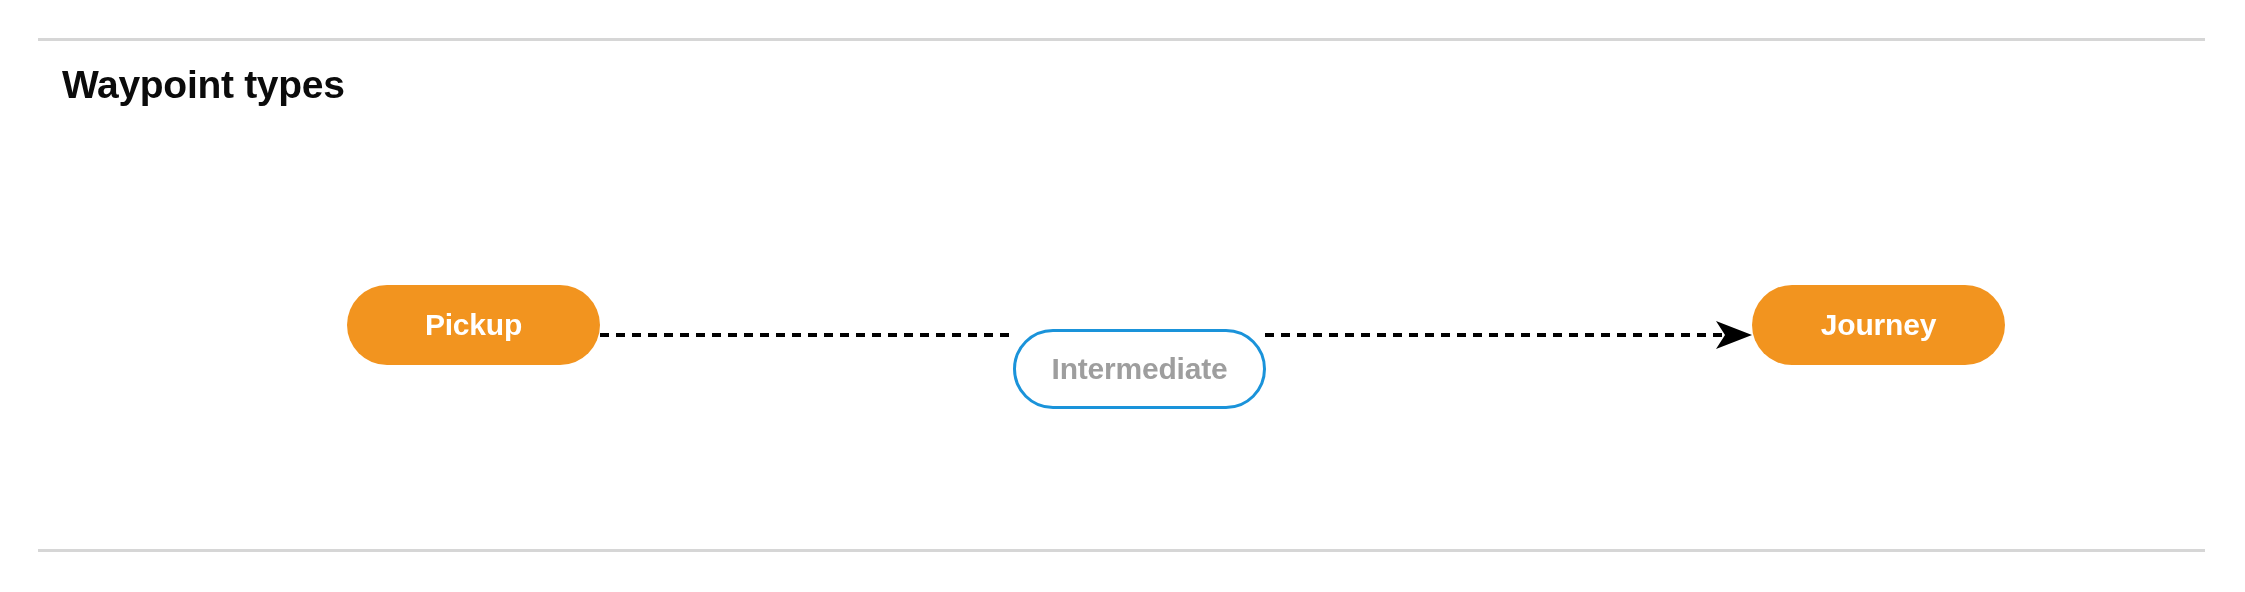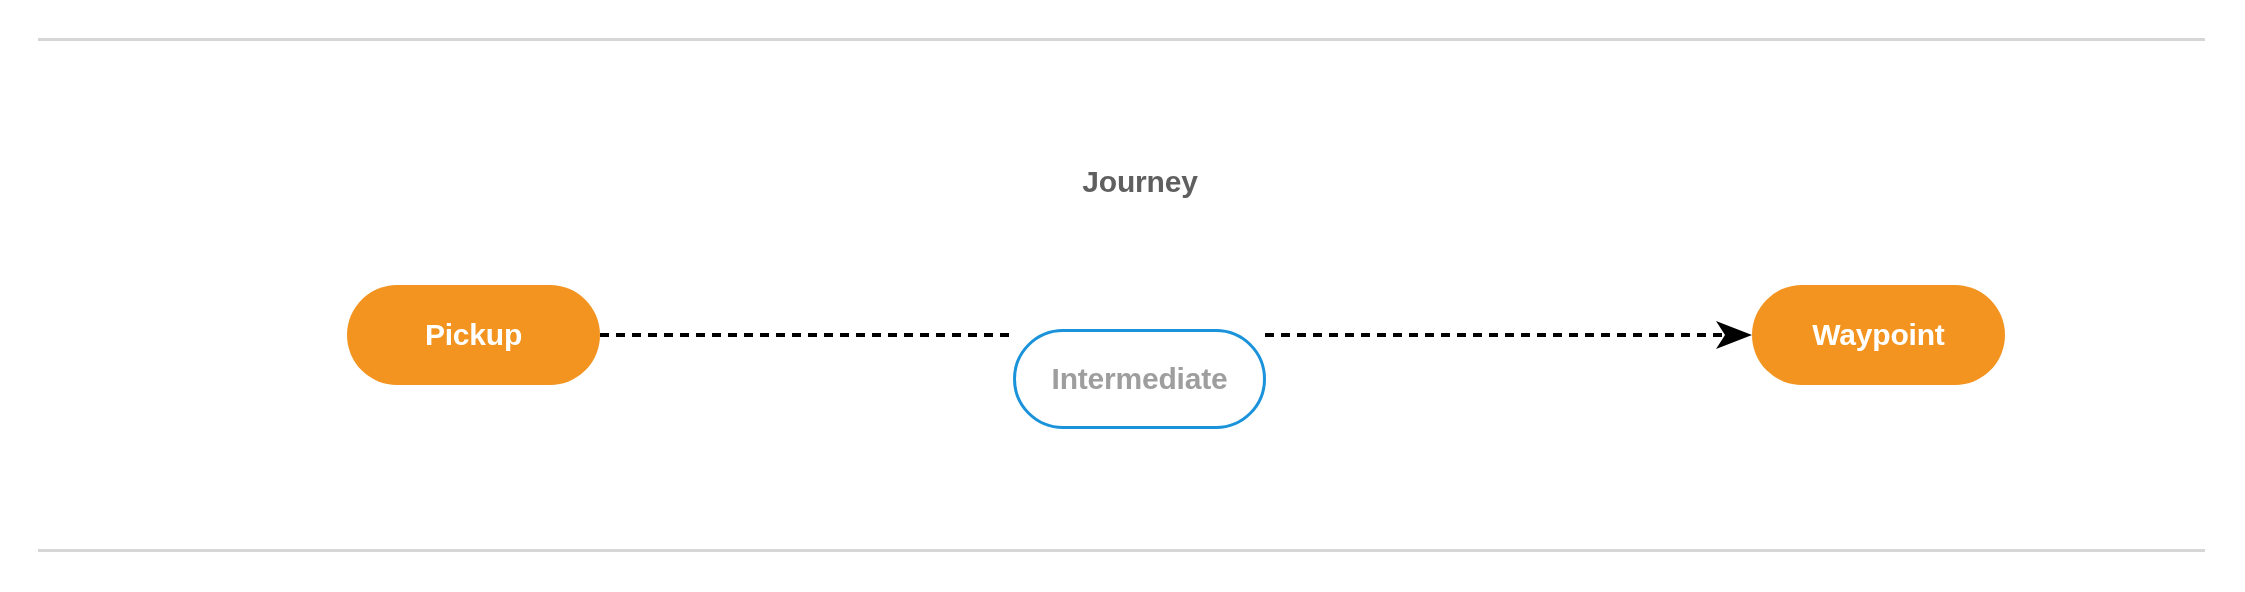--- a/index.html
+++ b/index.html
@@ -65,21 +65,21 @@
     font-weight: bold;
     color: #5f5f5f;
     letter-spacing: -0.2px;
     white-space: nowrap;
   }
 
   .node {
     position: absolute;
     top: 285px;
     width: 253px;
-    height: 100px;
+    height: 80px;
     border-radius: 52px;
     box-sizing: border-box;
     display: flex;
     align-items: center;
     justify-content: center;
     font-size: 30px;
     font-weight: bold;
     letter-spacing: -0.2px;
     white-space: nowrap;
     z-index: 3;
@@ -116,43 +116,43 @@
     pointer-events: none;
   }
 </style>
 </head>
 <body>
 
 <div class="page">
 
   <div class="rule top"></div>
 
+  <div class="section-title">Waypoint types</div>
 
   <div class="diagram">
 
-    <div class="journey-label">Journey</div>
 
     <svg class="connectors" viewBox="0 0 2245 592" xmlns="http://www.w3.org/2000/svg">
 
       <line x1="600" y1="335" x2="1013" y2="335" stroke="#000000" stroke-width="4" stroke-dasharray="9 7"></line>
 
       <line x1="1265" y1="335" x2="1738" y2="335" stroke="#000000" stroke-width="4" stroke-dasharray="9 7"></line>
 
       <path d="M 1752 335 L 1716 321 L 1725 335 L 1716 349 Z" fill="#000000"></path>
     </svg>
 
     <div class="node pickup">
       <span>Pickup</span>
     </div>
 
     <div class="node intermediate">
       <span>Intermediate</span>
     </div>
 
     <div class="node dropoff">
-      <span>Waypoint</span>
+      <span>Journey</span>
     </div>
 
   </div>
 
   <div class="rule bottom"></div>
 
 </div>
 
 </body></html>

